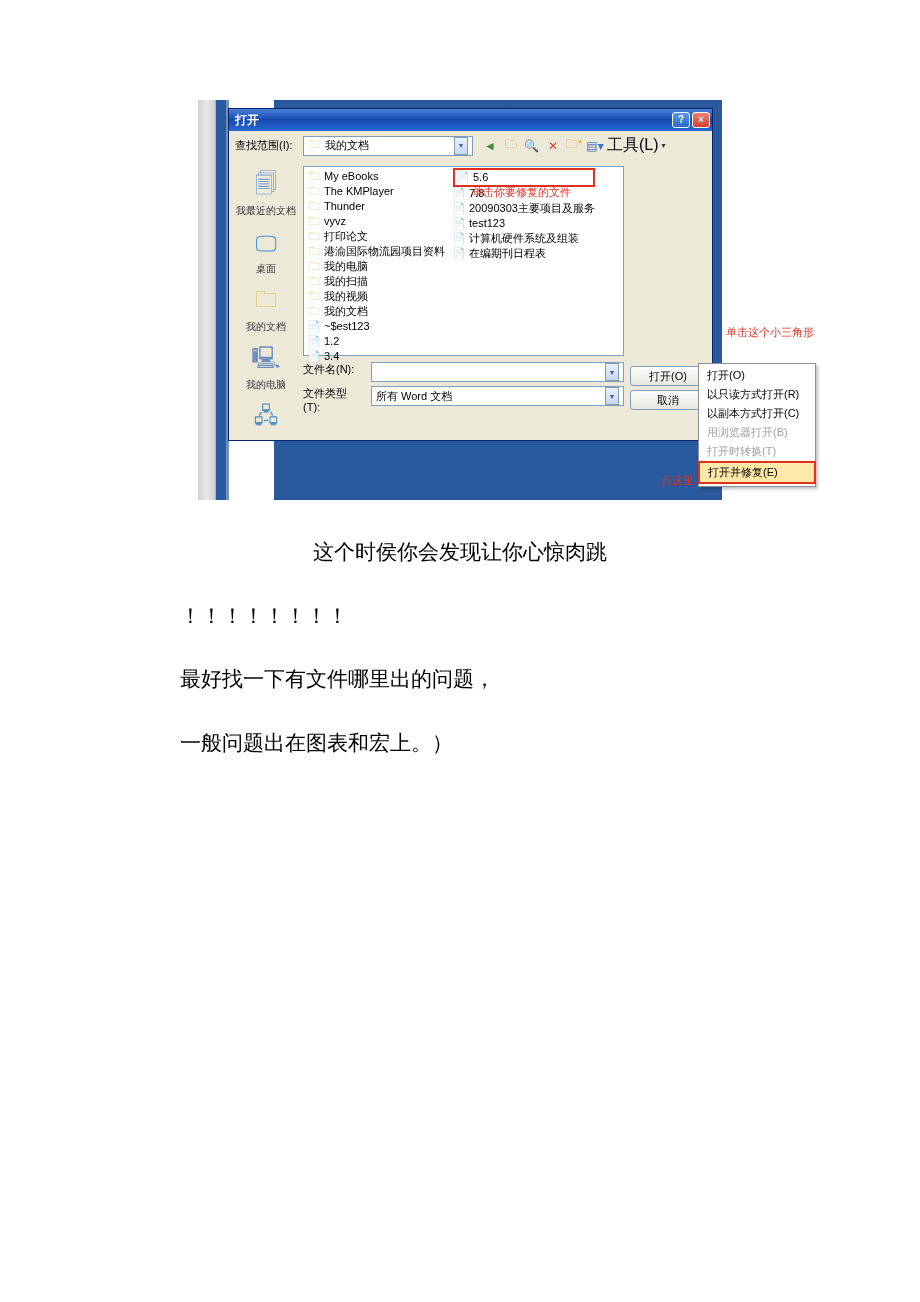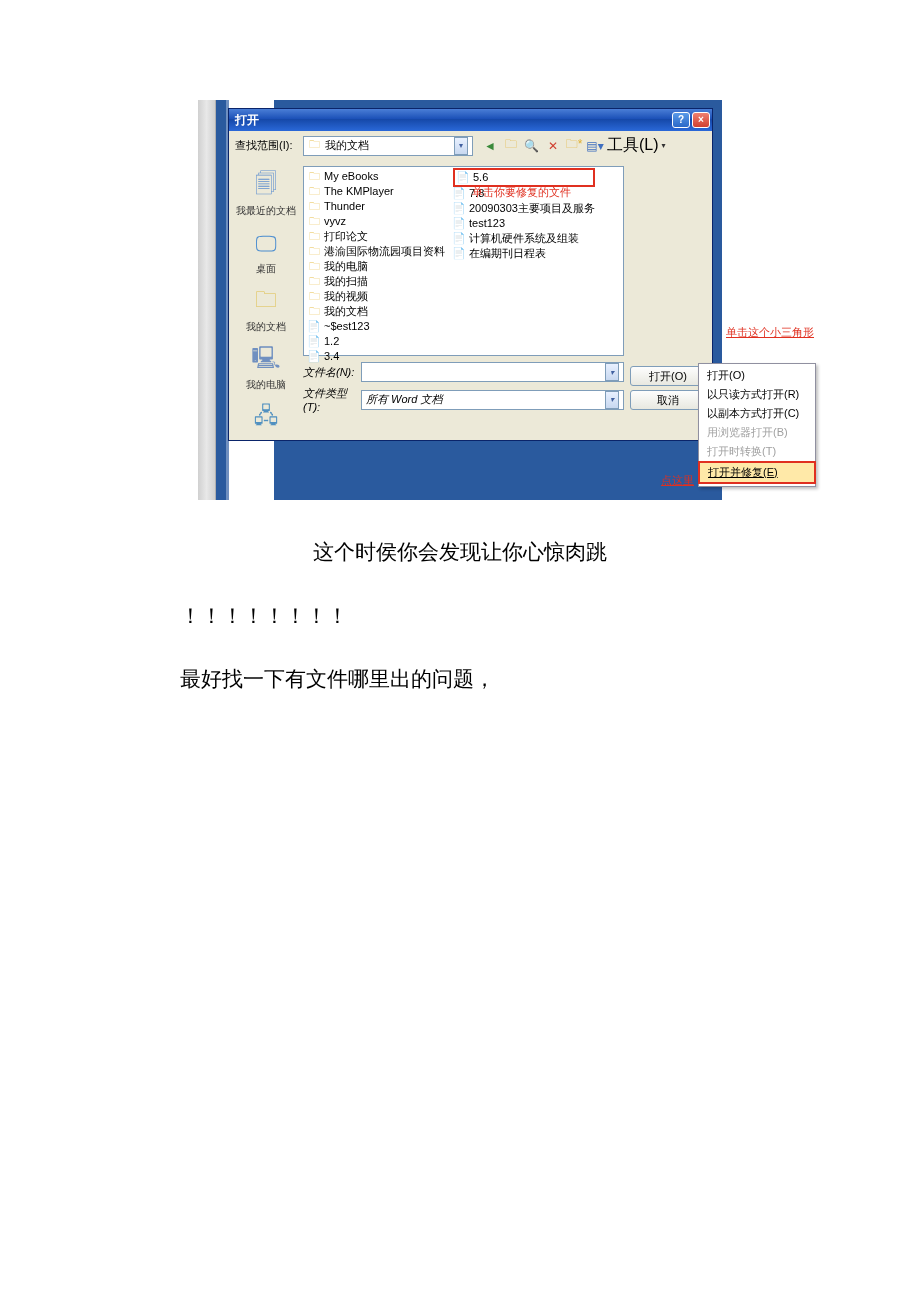--- a/index.html
+++ b/index.html
@@ -172,23 +172,22 @@
   }
   .redtext { color: #e03020; font-size: 11px; }
   .bottom-rows {
     display: flex;
     flex-direction: column;
     gap: 4px;
     padding: 6px 0 2px 0;
   }
   .brow {
     display: flex;
-    align-items: center;
-    gap: 0;
-    font-style: italic;
+    align-items: flex-start;
+    gap: 10px;
   }
   .brow .lbl { width: 58px; font-size: 11px; }
   .brow .combo {
     flex: 1;
     height: 20px;
     border: 1px solid #7f9db9;
     background: #fff;
     display: flex; align-items: center;
     padding: 0 4px;
     font-size: 11px;
@@ -235,27 +234,25 @@
   }
   .dropdown-menu .mi {
     padding: 2px 8px;
     line-height: 15px;
   }
   .dropdown-menu .mi.disabled { color: #a0a0a0; }
   .dropdown-menu .mi.highlight {
     background: #ffe9a8;
     border: 2px solid #e03020;
     margin: 0 -1px;
-    text-decoration: underline;
   }
   .annot {
     position: absolute;
     color: #e03020;
     font-size: 11px;
-    text-decoration: underline;
   }
 
   
   .content-text {
     width: 560px;
     margin: 36px auto 0 auto;
     font-size: 21px;
     line-height: 1.6;
     color: #000;
   }
@@ -452,15 +449,16 @@
         <span class="annot" style="right:-102px;top:216px">单击这个小三角形</span>
         <span class="annot" style="right:18px;top:364px">点这里</span>
       </div>
     </div>
   </div>
 
   <div class="content-text">
     <p class="centered">这个时侯你会发现让你心惊肉跳</p>
     <p class="leftp">！！！！！！！！</p>
     <p class="leftp">最好找一下有文件哪里出的问题，</p>
+    <p class="leftp">一般问题出在图表和宏上。）</p>
   </div>
 
 </div>
 
 </body></html>

